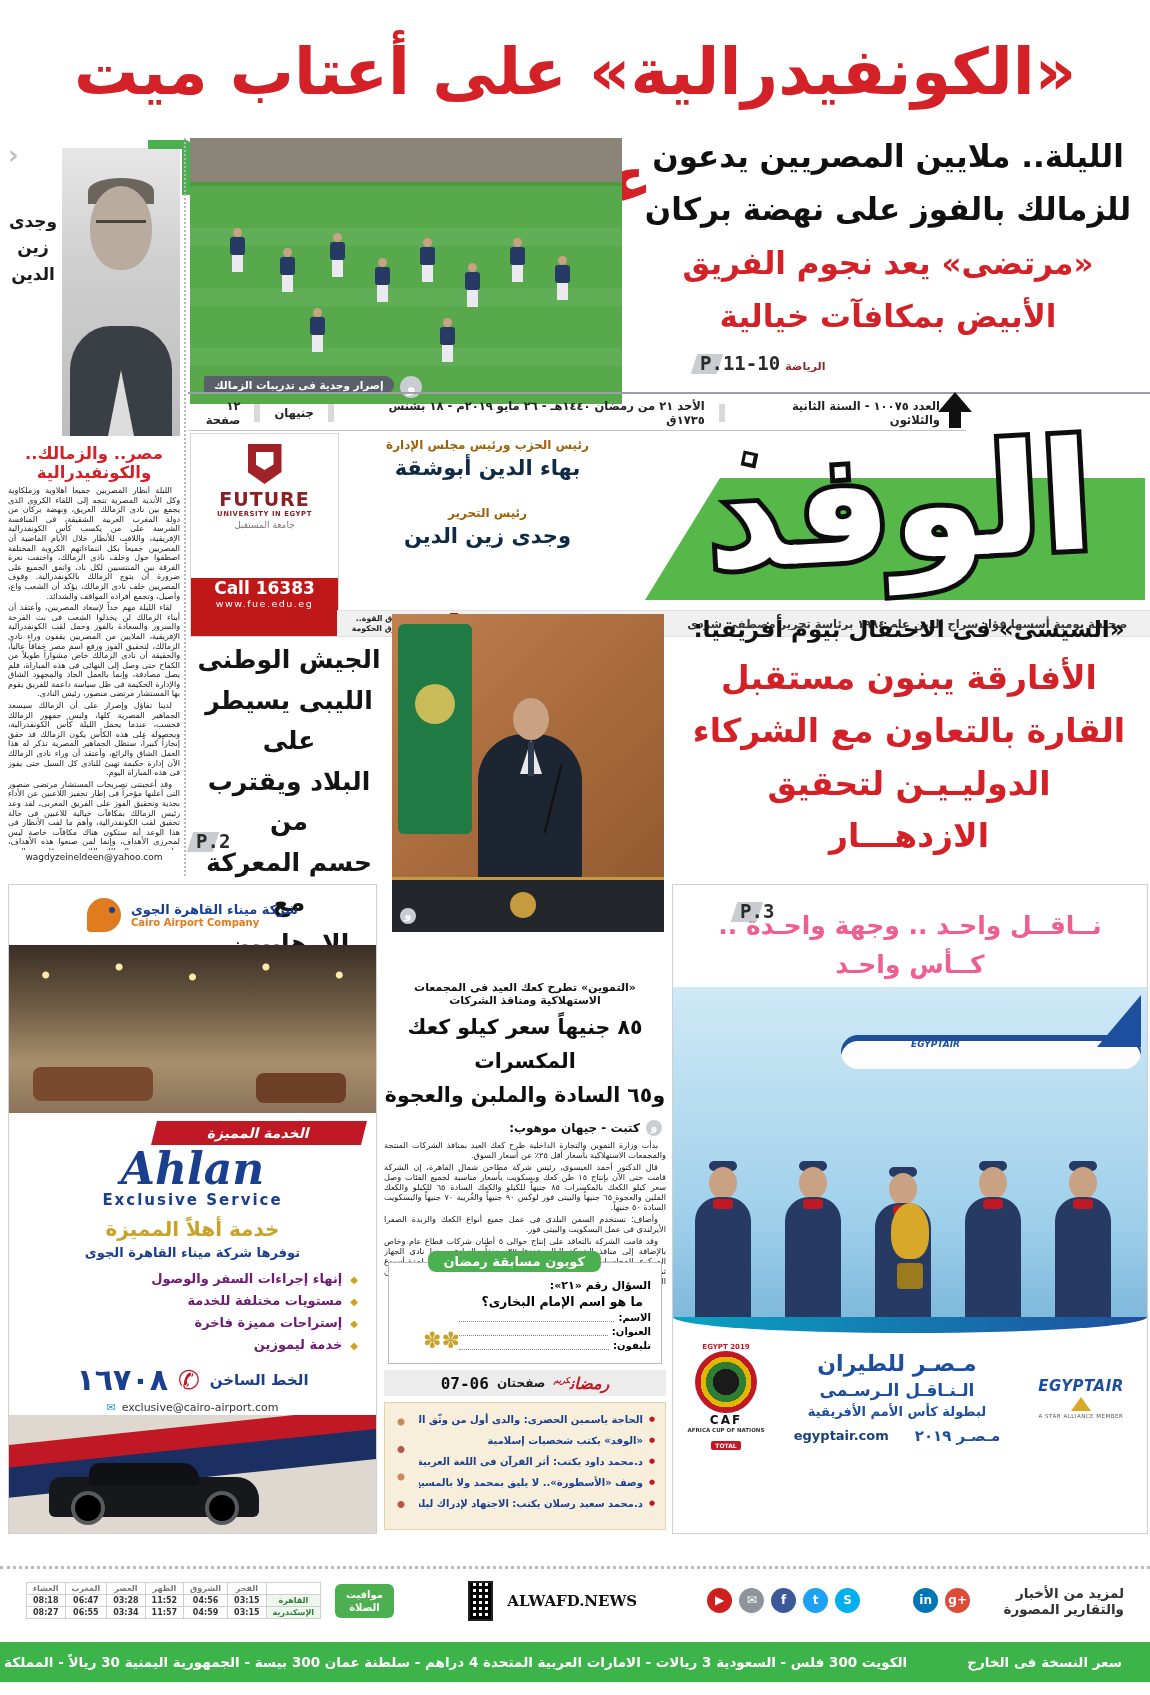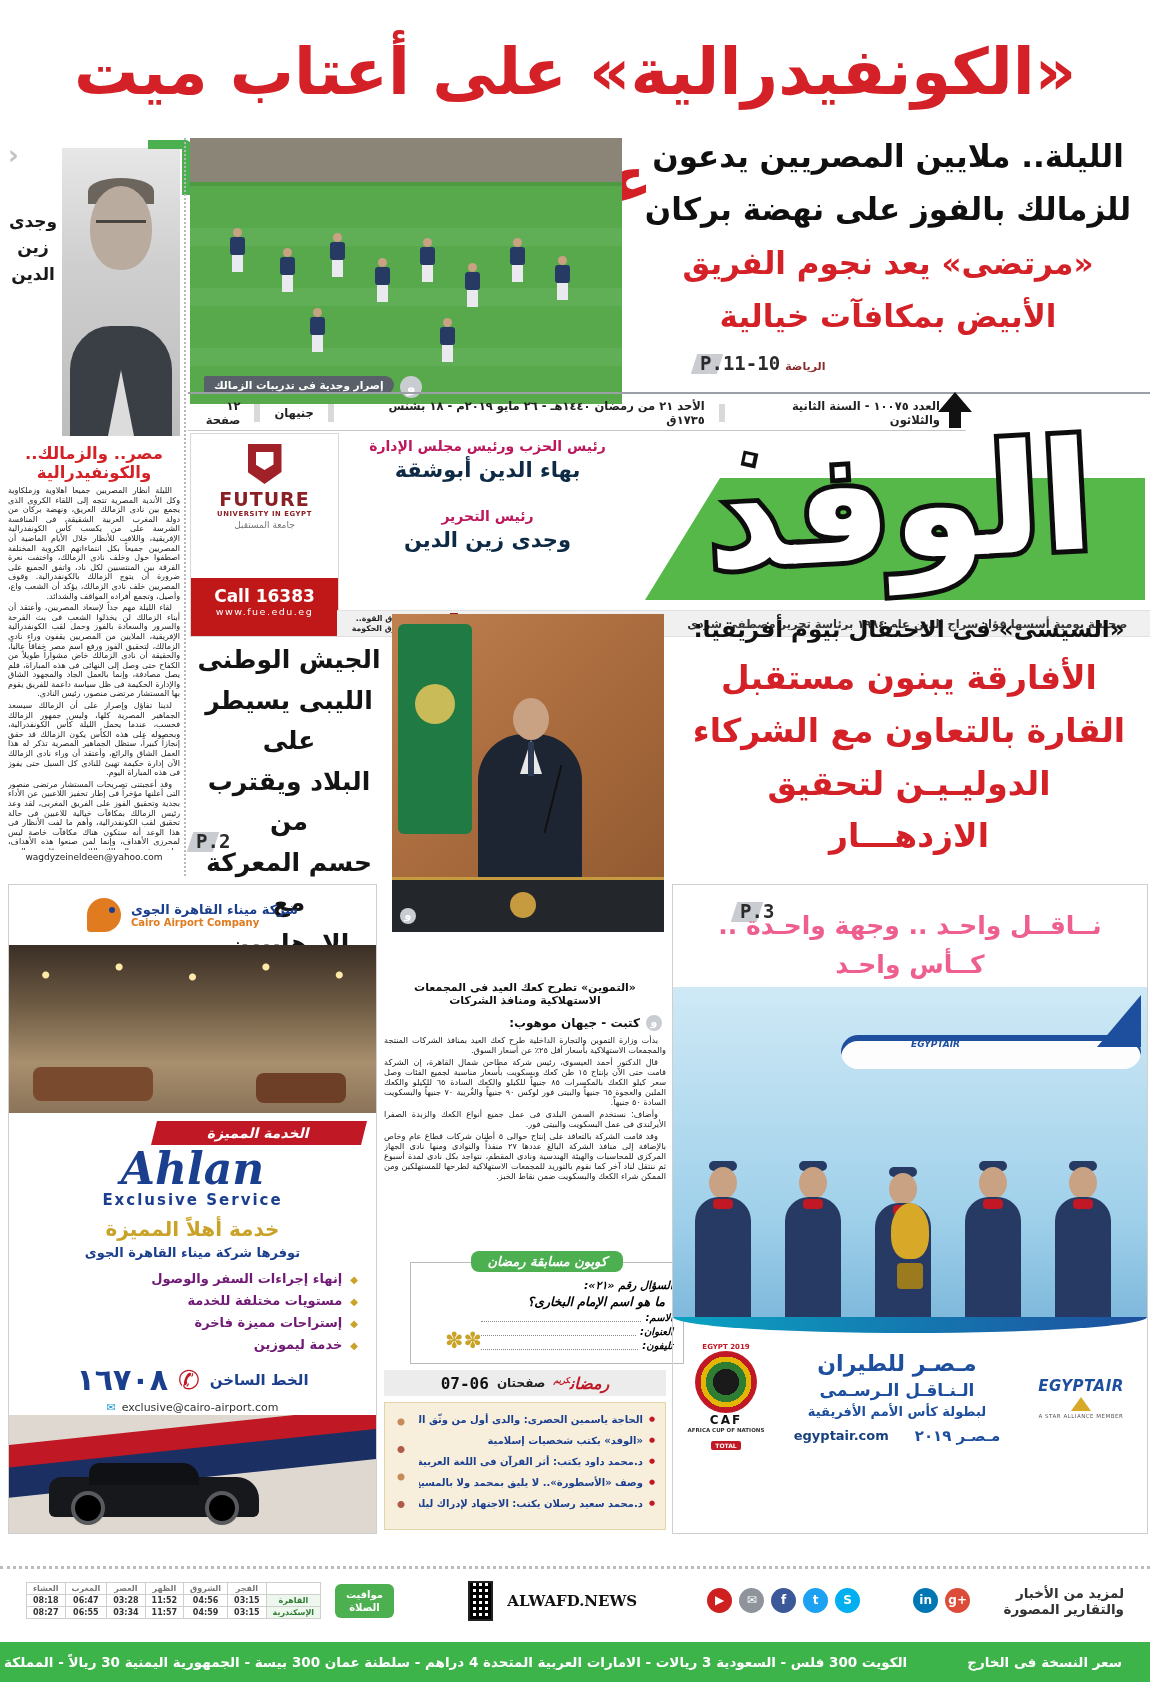--- a/index.html
+++ b/index.html
@@ -63,26 +63,26 @@
   #wafd-arrow{top:392px;left:938px;}
 
   
   #fue{top:433px;left:190px;width:147px;height:202px;border:1px solid #d8d8d8;text-align:center;}
   #fue .shield{width:34px;height:40px;margin:10px auto 4px;background:#a02128;clip-path:polygon(0 0,100% 0,100% 70%,50% 100%,0 70%);position:relative;}
   #fue .shield:after{content:"";position:absolute;left:8px;top:8px;width:18px;height:18px;background:#fff;clip-path:polygon(0 0,100% 0,100% 70%,50% 100%,0 70%);}
   #fue .brand{color:#8a1f24;font-size:19px;font-weight:900;letter-spacing:1px;}
   #fue .sub{color:#8a1f24;font-size:6.8px;font-weight:700;letter-spacing:.6px;}
   #fue .ar{color:#777;font-size:9px;margin-top:2px;}
   #fue .band{position:absolute;left:0;bottom:0;width:100%;height:58px;background:#c01818;color:#fff;}
-  #fue .call{font-size:17px;font-weight:900;padding-top:8px;}
+  #fue .call{font-size:17px;font-weight:900;}
   #fue .site{font-size:9.5px;letter-spacing:1.5px;}
 
   
   #names{top:438px;left:345px;width:285px;direction:rtl;text-align:center;color:#12314f;}
-  #names .lbl{font-size:14px;font-weight:700;color:#be185d;}
+  #names .lbl{font-size:12px;font-weight:700;color:#a16207;}
   #names .nm{font-size:21px;font-weight:900;color:#0e2a44;margin:4px 0 26px;}
 
   
   #green-band{top:478px;left:645px;width:500px;height:122px;background:#55b848;clip-path:polygon(15% 0,100% 0,100% 100%,0 100%);}
   #wafd-logo{top:398px;left:660px;width:480px;height:210px;}
   #cube{top:452px;left:742px;width:15px;height:15px;background:#111;transform:rotate(12deg);}
   #cube:after{content:"";position:absolute;left:3px;top:3px;width:8px;height:8px;background:#fff;}
 
   
   #mast-strip{top:610px;left:337px;width:813px;height:25px;background:#f0f0f0;border-top:1px solid #e0e0e0;
@@ -157,21 +157,21 @@
 
   
   #kahk{top:940px;left:384px;width:282px;direction:rtl;margin-top:41px;}
   #kahk .kick{font-size:11px;font-weight:900;color:#111;text-align:center;}
   #kahk .h1{font-size:20.5px;font-weight:900;color:#0e0e0e;text-align:center;line-height:1.65;margin-top:4px;}
   #kahk .by{font-size:12px;font-weight:900;color:#111;margin:8px 4px 4px;display:flex;align-items:center;gap:6px;}
   #kahk .body{font-size:8.2px;line-height:10px;color:#181818;text-align:justify;height:178px;overflow:hidden;}
   #kahk .body p{margin:0 0 2px;text-indent:8px;}
 
   
-  #coupon{top:1262px;left:410px;width:272px;height:100px;border:1px solid #bbb;background:#fff;direction:rtl;font-style:italic;}
+  #coupon{top:1262px;left:388px;width:272px;height:100px;border:1px solid #bbb;background:#fff;direction:rtl;}
   #coupon .badge{position:absolute;top:-12px;right:60px;background:#4caf50;color:#fff;font-size:13px;font-weight:900;
     padding:3px 16px;border-radius:8px;}
   #coupon .qno{font-size:11px;font-weight:900;margin:16px 10px 2px;}
   #coupon .q{font-size:12.5px;font-weight:900;margin:0 18px;}
   #coupon .fld{display:flex;align-items:center;font-size:10px;font-weight:900;margin:3px 10px 0 70px;}
   #coupon .fld .dots{flex:1;border-bottom:1.5px dotted #888;margin-right:4px;height:8px;}
   #coupon .orn{position:absolute;left:34px;bottom:10px;color:#c9a227;font-size:22px;}
 
   
   #rstrip{top:1370px;left:384px;width:282px;height:26px;background:#ececec;display:flex;align-items:center;
@@ -476,20 +476,24 @@
         <div class="sw2"></div>
       <div class="carbody"></div>
         <div class="cabin"></div>
       <div class="w1"></div>
         <div class="w2"></div>
     </div>
   </div>
 
   <div class="abs" id="kahk">
     <div class="kick">«التموين» تطرح كعك العيد فى المجمعات الاستهلاكية ومنافذ الشركات</div>
+    <div class="h1">
+      <div>٨٥ جنيهاً سعر كيلو كعك المكسرات</div>
+      <div>و٦٥ السادة والملبن والعجوة</div>
+    </div>
     <div class="by">
       <span class="quote-badge">و</span>
       <span>كتبت - جيهان موهوب:</span>
     </div>
     <div class="body">
       <p>بدأت وزارة التموين والتجارة الداخلية طرح كعك العيد بمنافذ الشركات المنتجة والمجمعات الاستهلاكية بأسعار أقل ٢٥٪ عن أسعار السوق.</p>
       <p>قال الدكتور أحمد العيسوى، رئيس شركة مطاحن شمال القاهرة، إن الشركة قامت حتى الآن بإنتاج ١٥ طن كعك وبسكويت بأسعار مناسبة لجميع الفئات وصل سعر كيلو الكعك بالمكسرات ٨٥ جنيهاً للكيلو والكعك السادة ٦٥ للكيلو والكعك الملبن والعجوة ٦٥ جنيهاً والبيتى فور لوكس ٩٠ جنيهاً والغُريبة ٧٠ جنيهاً والبسكويت السادة ٥٠ جنيهاً.</p>
       <p>وأضاف: نستخدم السمن البلدى فى عمل جميع أنواع الكعك والزبدة الصفرا الأيرلندى فى عمل البسكويت والبيتى فور.</p>
       <p>وقد قامت الشركة بالتعاقد على إنتاج حوالى ٥ أطنان شركات قطاع عام وخاص بالإضافة إلى منافذ الشركة البالغ عددها ٢٧ منفذاً والنوادى ومنها نادى الجهاز المركزى للمحاسبات والهيئة الهندسية ونادى المقطم، نتواجد بكل نادى لمدة أسبوع ثم ننتقل لناد آخر كما نقوم بالتوريد للمجمعات الاستهلاكية لطرحها للمستهلكين ومن الممكن شراء الكعك والبسكويت ضمن نقاط الخبز.</p>
     </div>

